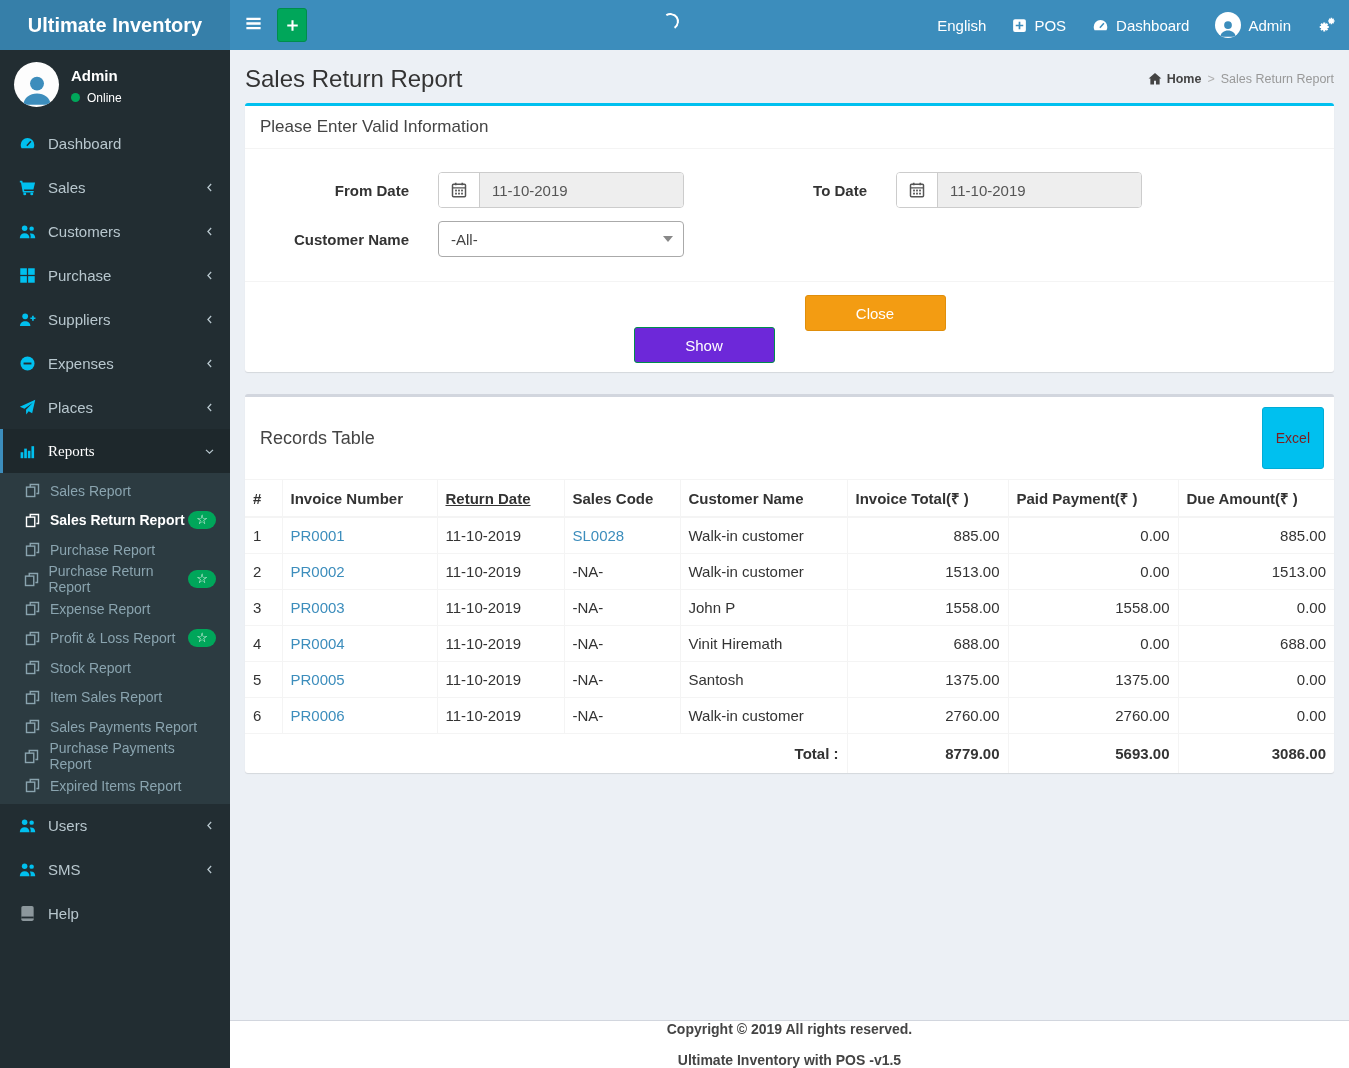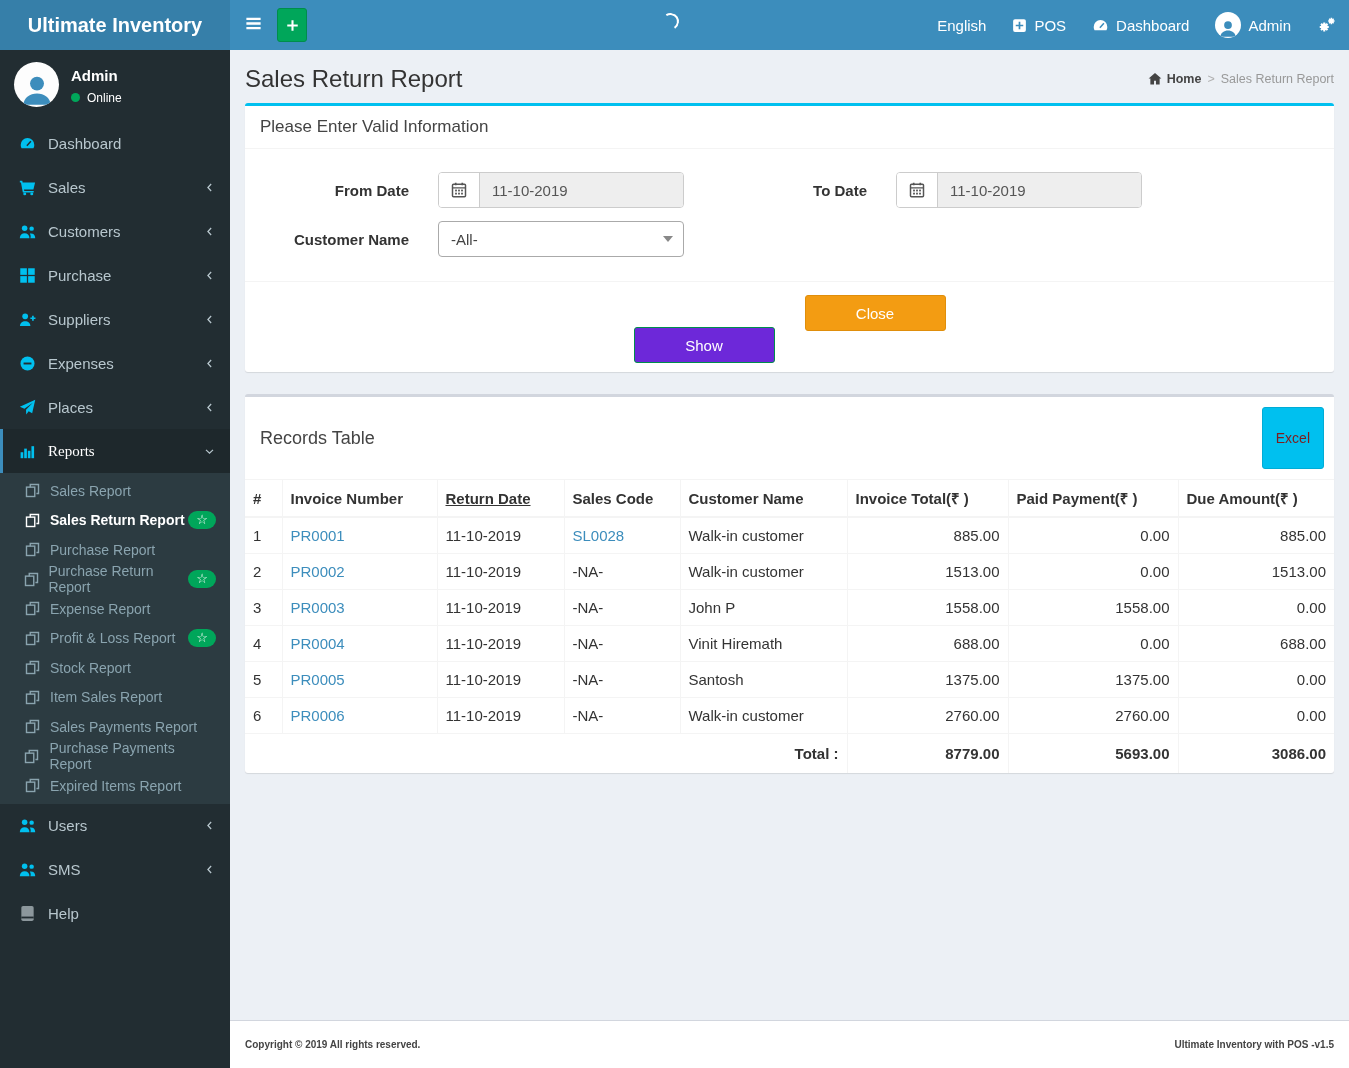--- a/index.html
+++ b/index.html
@@ -138,21 +138,21 @@
   table.records th:last-child, table.records td:last-child { border-right:none; }
   table.records td.num { text-align:right; }
   table.records a.cell-link { color:#3c8dbc; text-decoration:none; cursor:pointer; }
   table.records tfoot td { font-weight:bold; border-bottom:none; padding:11px 8px; }
   table.records tfoot td.total-label { text-align:right; }
 
   
   .main-footer {
     position:absolute; left:230px; right:0; bottom:0; height:48px; background:#fff;
     border-top:1px solid #d2d6de; display:flex; align-items:center; justify-content:space-between;
-    padding:0 15px; font-weight:bold; color:#444; font-size:10px;
+    padding:0 15px; font-weight:bold; color:#444; font-size:14px;flex-direction:column;
   }
 </style>
 </head>
 <body>
 
 <header class="main-header">
   <div class="logo">Ultimate Inventory</div>
   <nav class="navbar">
     <span class="hamburger">
       <span class="icon">

